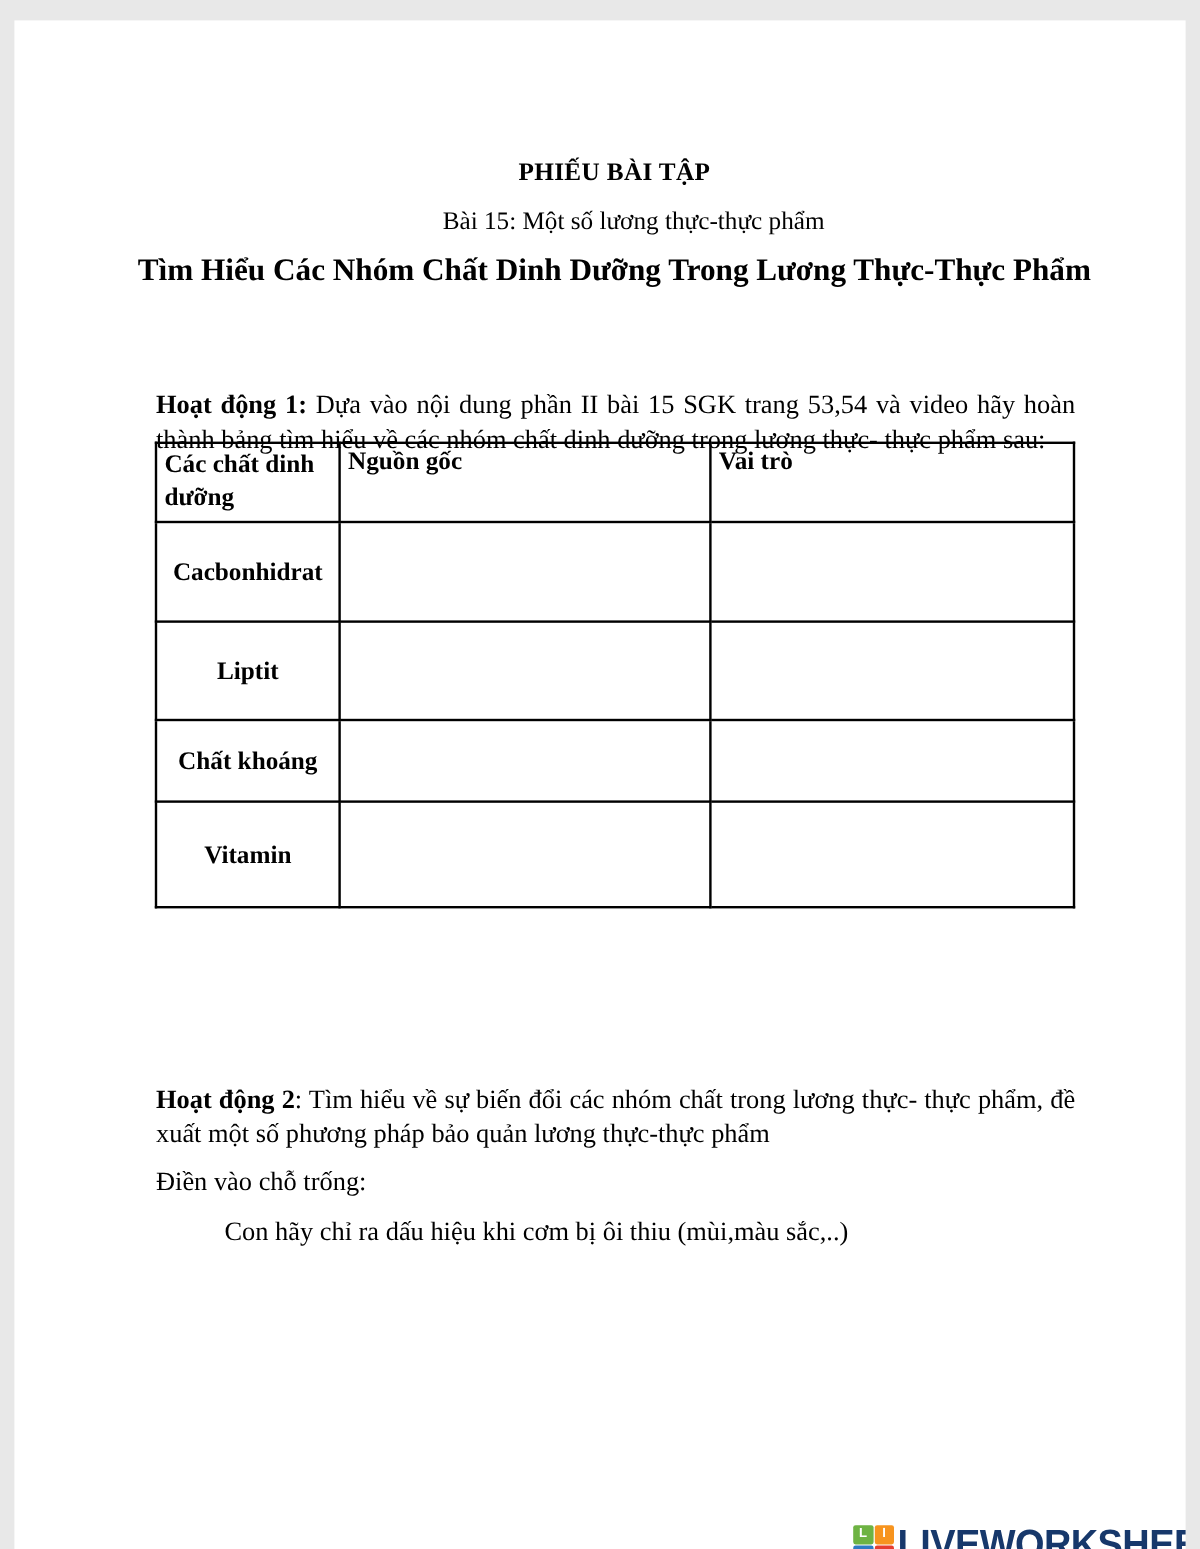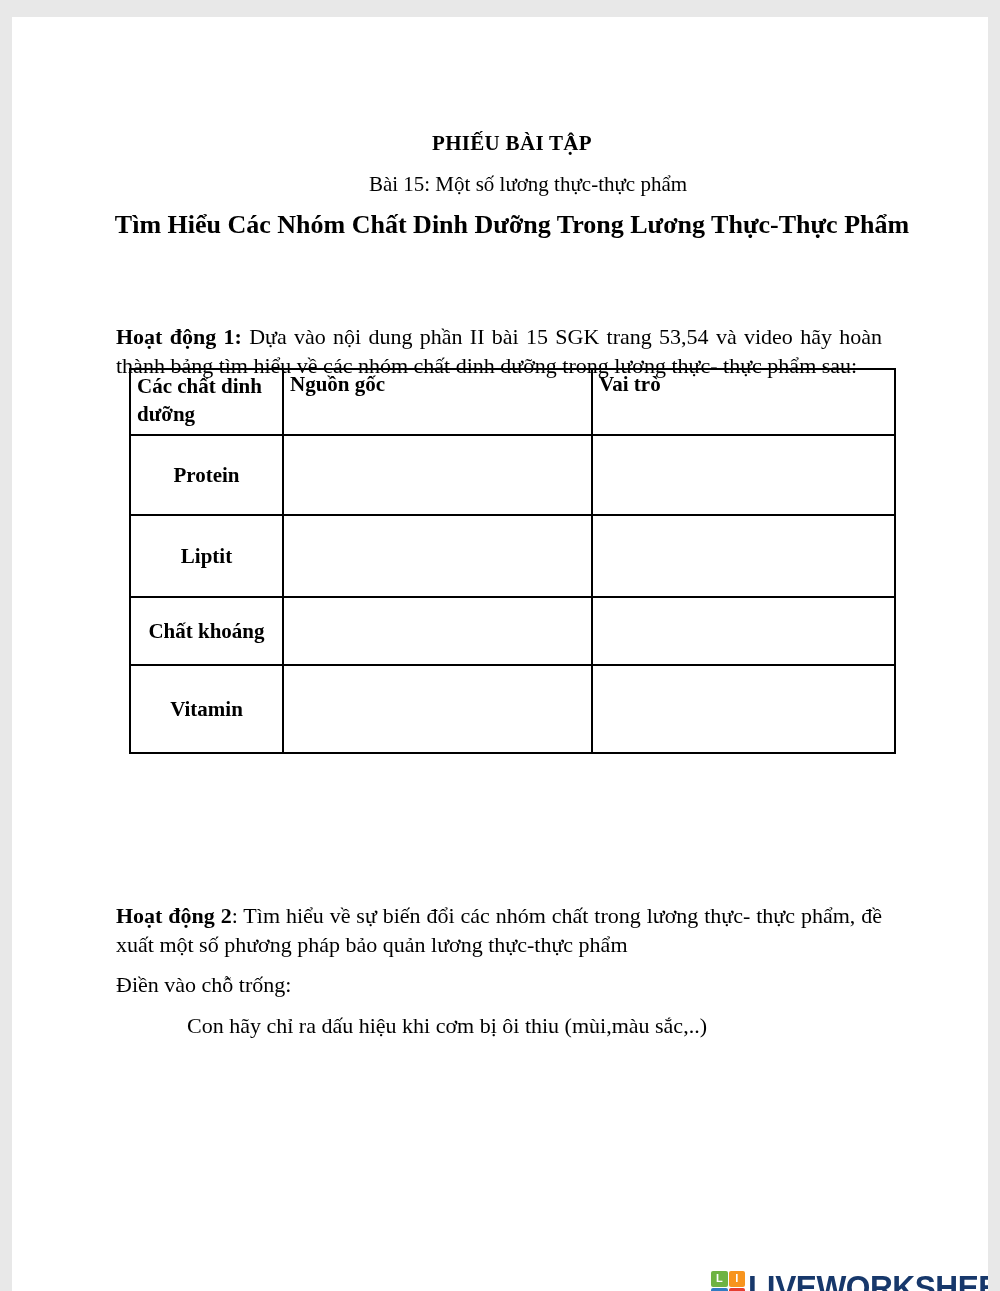--- a/index.html
+++ b/index.html
@@ -11,21 +11,21 @@
     font-family:"Liberation Serif","DejaVu Serif",serif;
     color:#000000;
     overflow:hidden;
   }
   .center-line { position:absolute; left:0; width:1000px; text-align:center; white-space:nowrap; }
   .doc-title   { top:114px; font-size:21px; font-weight:bold; letter-spacing:0.3px; }
   .doc-lesson  { top:155px; font-size:21px;padding-left:16px; }
   .doc-topic   { top:193px; font-size:26px; font-weight:bold; }
 
   .para {
-    position:absolute; left:104px; width:766px;
+    position:absolute; left:118px; width:766px;
     font-size:22px; line-height:29px;
     text-align:justify;
   }
   .para-act1 { top:283px; }
   .para-act2 { top:862px; }
   .para-dien { top:931px; width:500px; text-align:left; }
   .para-con  { top:972px; left:175px; width:720px; text-align:left; }
 
   table.worksheet {
     position:absolute; left:117px; top:351px;
@@ -90,22 +90,22 @@
       <col style="width:153px">
       <col style="width:309px">
       <col style="width:303px">
     </colgroup>
     <tbody>
         <tr style="height:64px">
       <th class="col-nutrient">Các chất dinh dưỡng</th>
       <th class="col-head">Nguồn gốc</th>
       <th class="col-head">Vai trò</th>
     </tr>
-    <tr style="height:80px">
-      <td class="label-cell">Protein</td>
+    <tr style="height:83px">
+      <td class="label-cell">Cacbonhidrat</td>
       <td class="answer-cell"></td>
       <td class="answer-cell"></td>
     </tr>
     <tr style="height:82px">
       <td class="label-cell">Liptit</td>
       <td class="answer-cell"></td>
       <td class="answer-cell"></td>
     </tr>
     <tr style="height:68px">
       <td class="label-cell">Chất khoáng</td>

